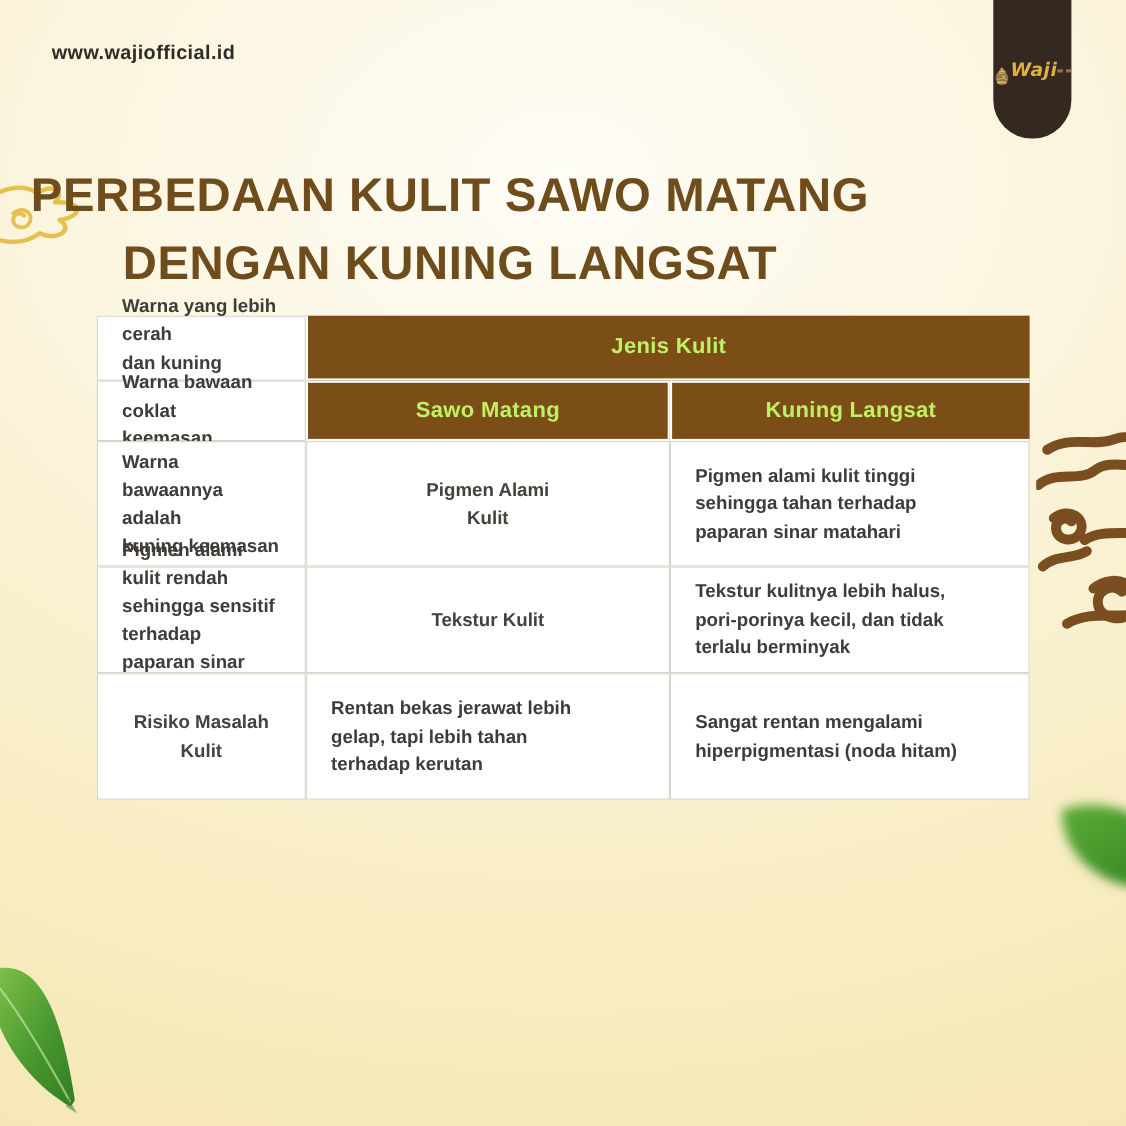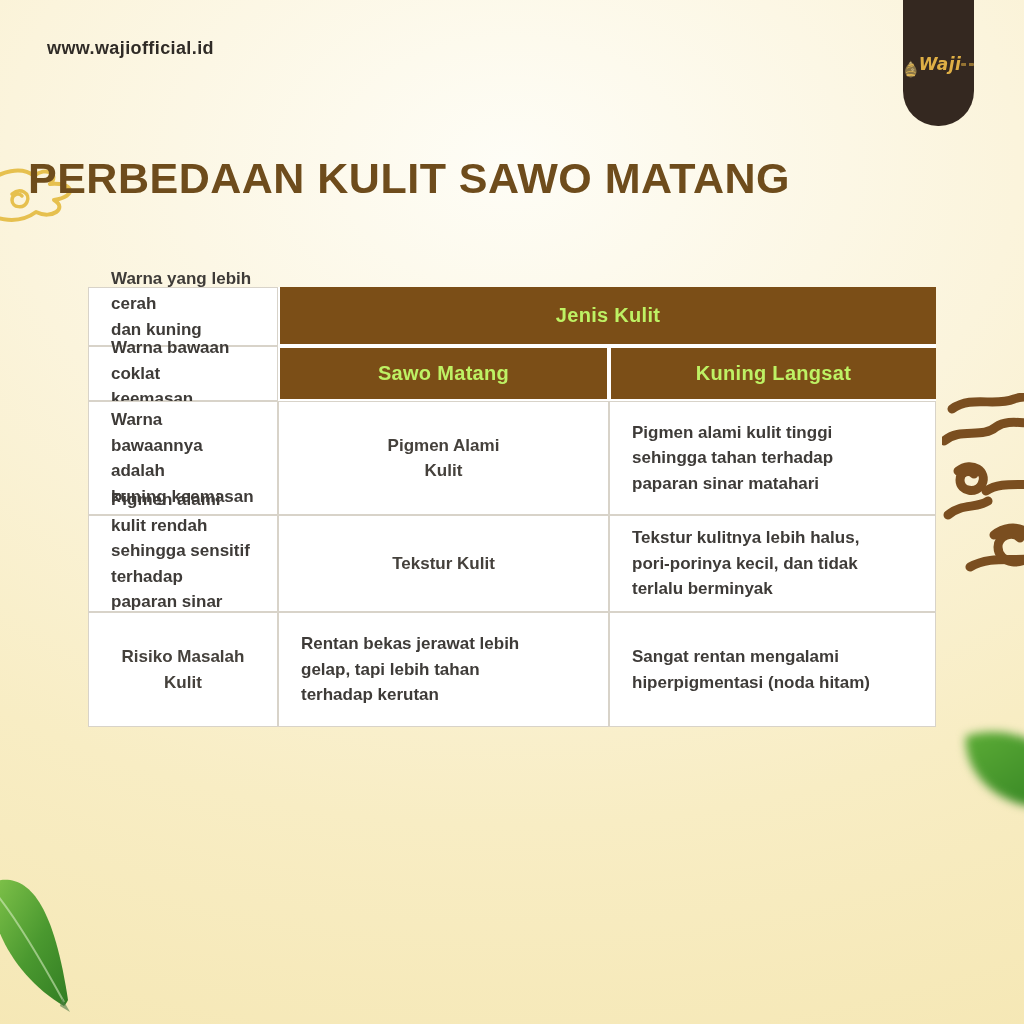--- a/index.html
+++ b/index.html
@@ -136,20 +136,21 @@
       </g>
       <path d="M 22 22 C 28 18, 36 20, 42 16 L 44 22 C 36 26, 26 24, 22 28 Z" fill="#E8BC55" opacity=".9"></path>
       <path d="M 14 62 C 24 56, 42 58, 50 62 L 48 68 C 38 64, 24 66, 16 68 Z" fill="#E8BC55" opacity=".9"></path>
     </svg>
     <div class="logo-word">Waji</div>
     <div class="logo-tagline"></div>
   </div>
 
   <div class="title">
     <div>PERBEDAAN KULIT SAWO MATANG</div>
+    <div>DENGAN KUNING LANGSAT</div>
   </div>
 
   <div class="cmp-table">
     <div class="hcell h-group">Jenis Kulit</div>
     <div class="hcell h-col1">Sawo Matang</div>
     <div class="hcell h-col2">Kuning Langsat</div>
 
     <div class="bcell b-desc">Warna yang lebih cerah
 dan kuning keemasan</div>
 

